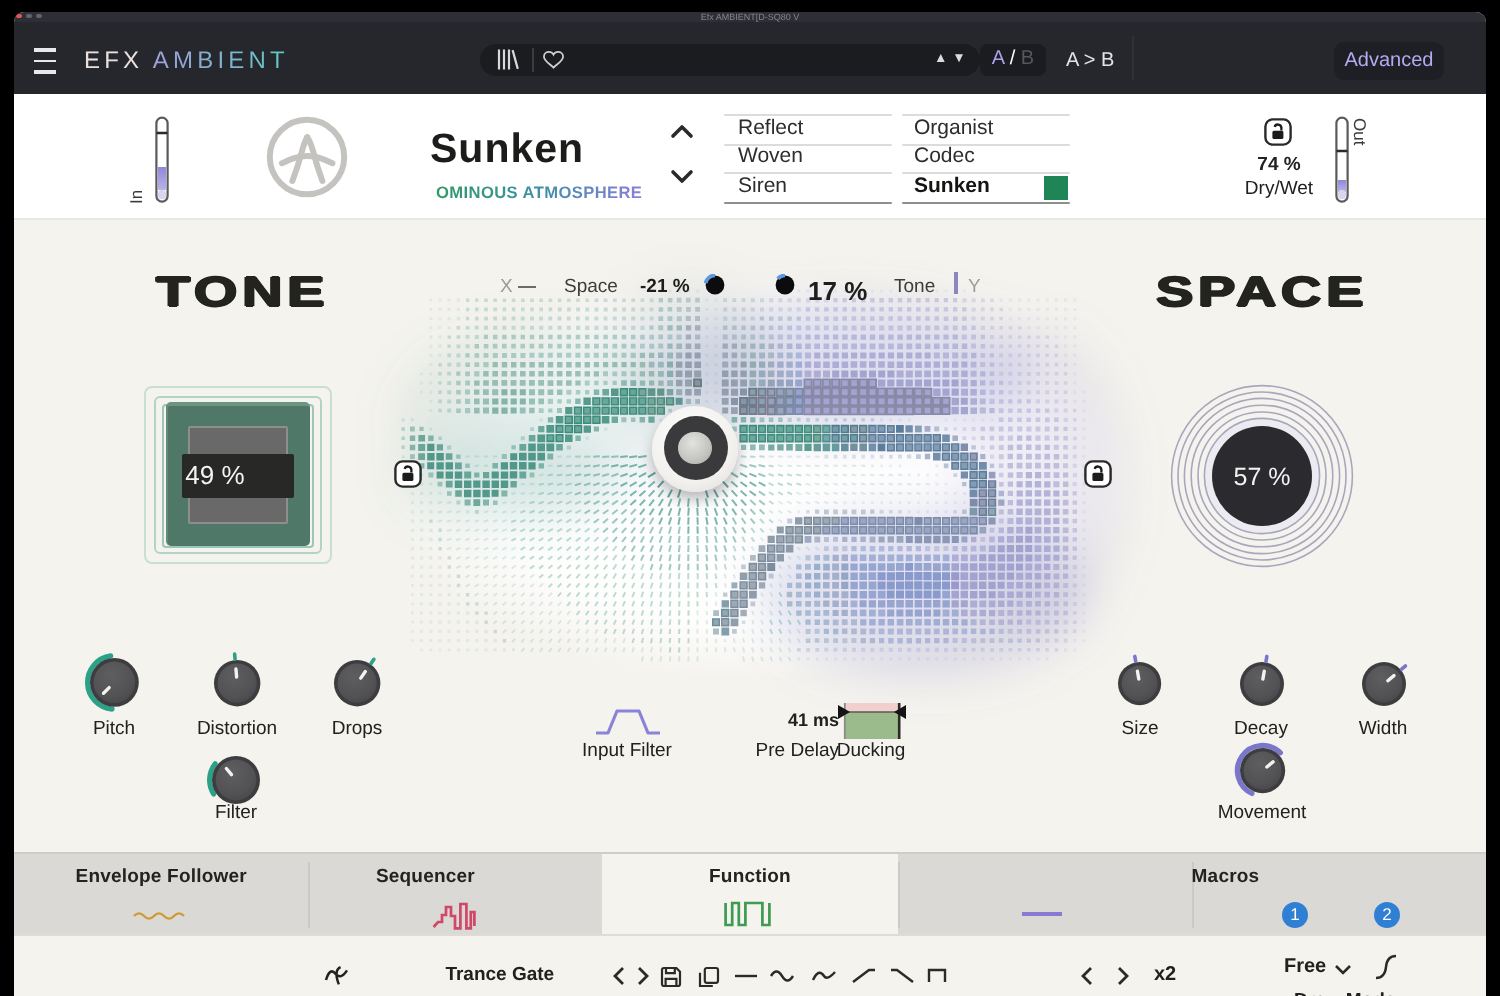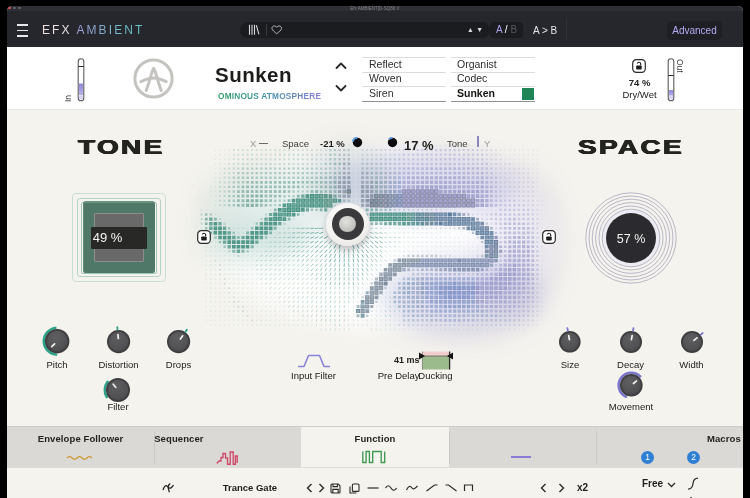--- a/index.html
+++ b/index.html
@@ -411,23 +411,23 @@
     <path d="M35 3.5 L29 7 L35 10.5 Z" fill="#141414"></path>
   </svg>
   <div class="abs" style="left:383.5px;top:261.4px;width:90px;text-align:center;font-size:9.5px;color:#21211f">Ducking</div>
  </div>
  <div class="abs" id="tabs">
   <div class="abs" style="left:294.4px;top:0;width:147.2px;height:40.5px;background:#f5f3ee"></div>
   <div class="abs" style="left:147.2px;top:4px;width:1px;height:33px;background:#cbc9c5"></div>
   <div class="abs" style="left:441.6px;top:4px;width:1px;height:33px;background:#cbc9c5"></div>
   <div class="abs" style="left:588.8px;top:4px;width:1px;height:33px;background:#cbc9c5"></div>
   <div class="abs tlabel" style="left:0;top:6.4px;width:147.2px;text-align:center">Envelope Follower</div>
-  <div class="abs tlabel" style="left:147.2px;top:6.4px;width:117px;">Sequencer</div>
+  <div class="abs tlabel" style="left:147.2px;top:6.4px;width:117px;text-align:center">Sequencer</div>
   <div class="abs tlabel" style="left:294.4px;top:6.4px;width:147.2px;text-align:center">Function</div>
-  <div class="abs tlabel" style="left:588.8px;top:6.4px;width:145px;text-align:right">Macros</div>
+  <div class="abs tlabel" style="left:588.8px;top:6.4px;width:145px;text-align:left">Macros</div>
   <svg class="abs" style="left:59px;top:27px" width="30" height="8" viewBox="0 0 30 8">
         <path d="M1 4 q2.5 -2.6 5 0 t5 0 t5 0 t5 0 t5 0" fill="none" stroke="#cf9a35" stroke-width="1.2"></path>
       </svg>
   <svg class="abs" style="left:209px;top:22.5px" width="24" height="16" viewBox="0 0 24 16">
         <path d="M0.8 13.5 L3 11 h2 V7.5 h2 V3.5 h2.5 V8 h2 v6.2 h2.7 V2 h3 V14.2 h2.2 V6 h1.8 v7" fill="none" stroke="#cf4868" stroke-width="1.35"></path>
       </svg>
   <svg class="abs" style="left:355px;top:22.5px" width="24" height="14" viewBox="0 0 24 14">
         <path d="M0.8 1.5 V12.5 h3.3 V1.5 h3.3 V12.5 h3.3 V1.5 h8.5 V12.5 h3.5 V1.5" fill="none" stroke="#3f9a52" stroke-width="1.35"></path>
       </svg>
   <div class="abs" style="left:504px;top:29px;width:20px;height:1.6px;background:#8a7ad4"></div>

